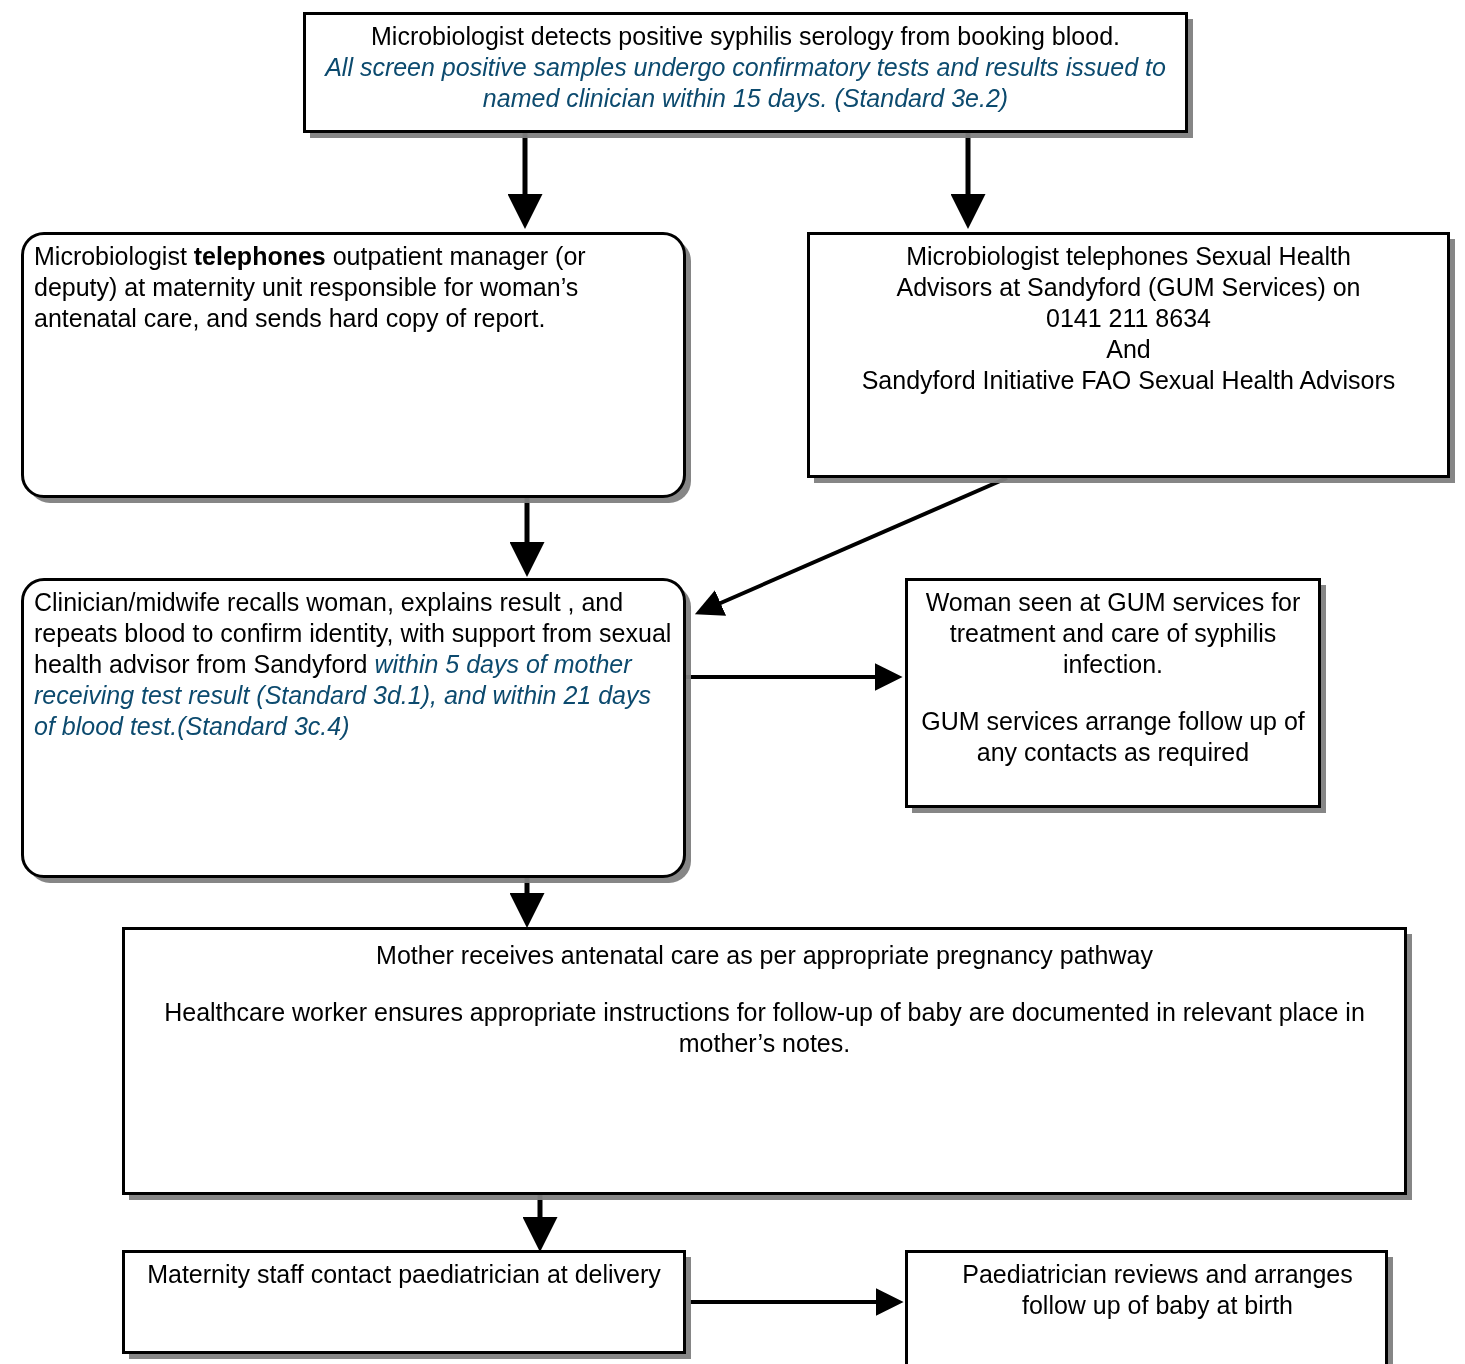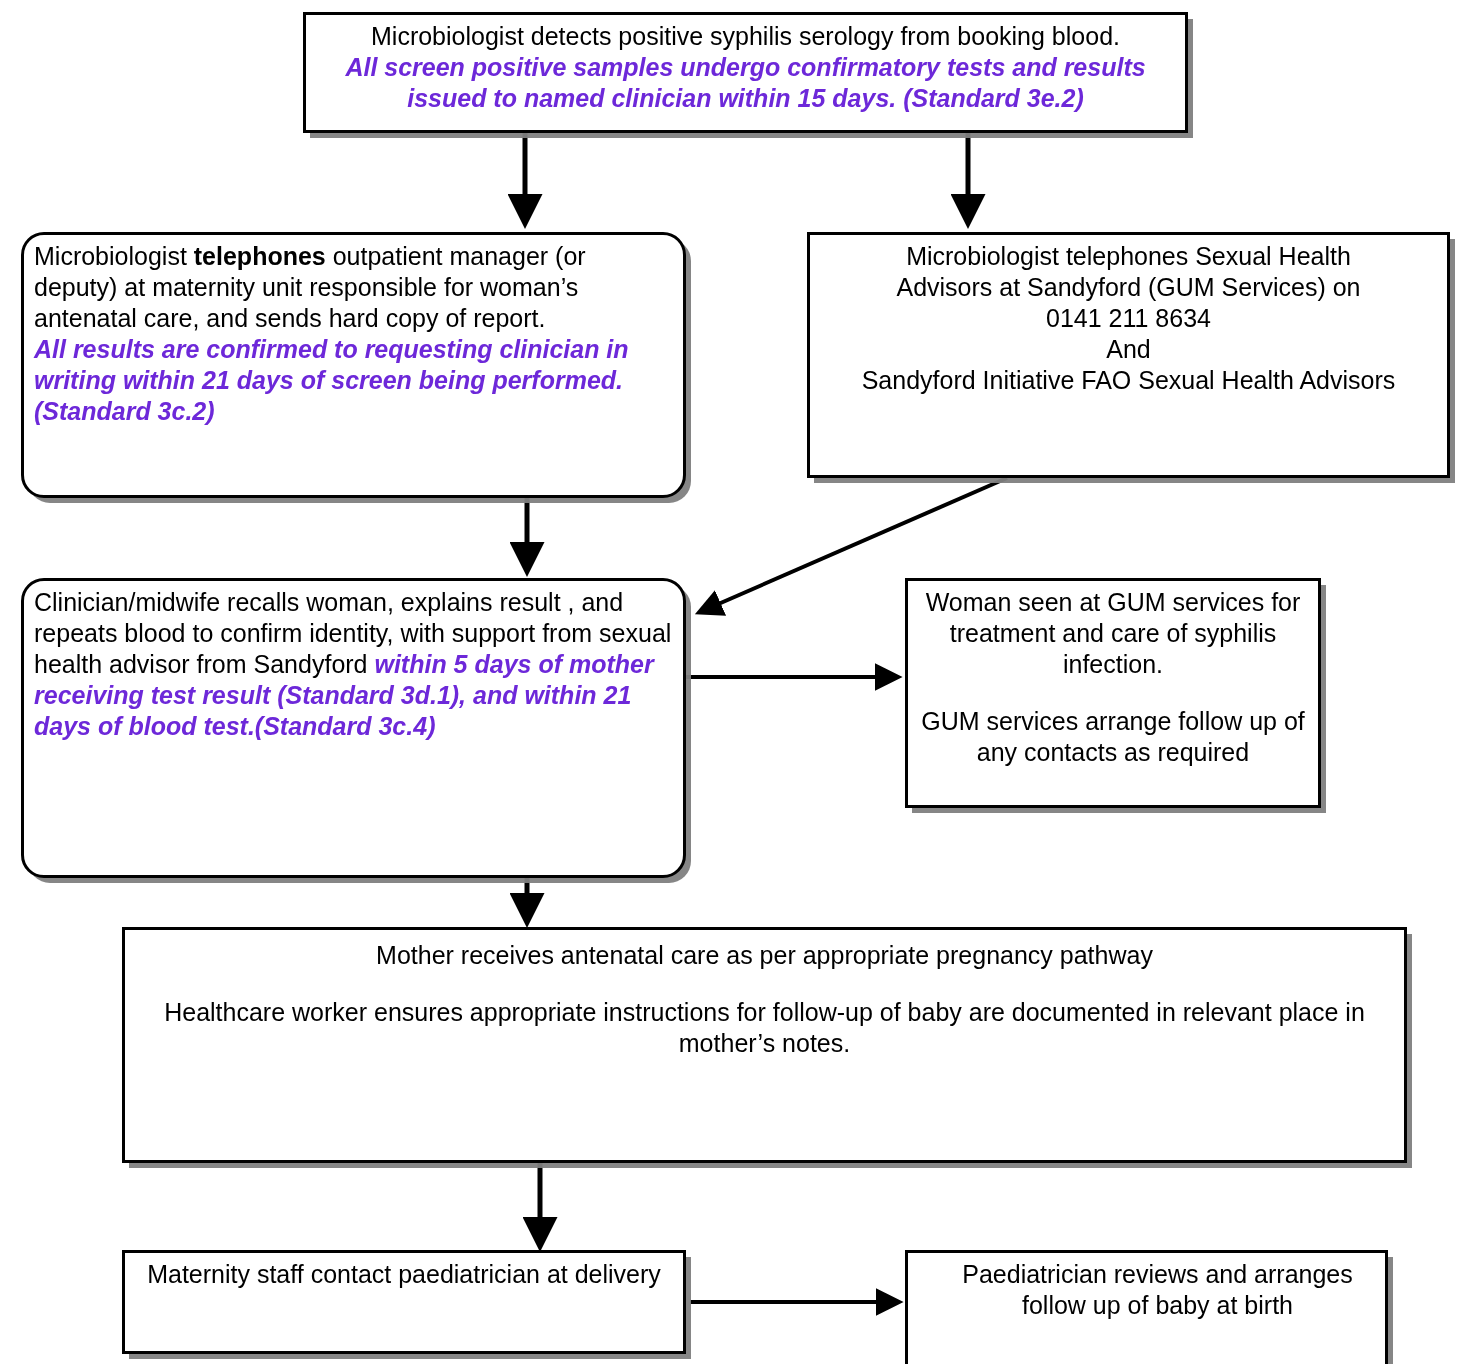--- a/index.html
+++ b/index.html
@@ -22,23 +22,22 @@
     border: 3px solid #000000;
     box-shadow: 6px 6px 0 -1px rgba(128,128,128,0.95);
     padding: 6px 10px;
     font-size: 25px;
     line-height: 1.24;
     color: #000000;
   }
   .t-center { text-align: center; }
   .t-left   { text-align: left; border-radius: 23px; }
   .red {
-    color: #6d28d9;
+    color: #0c4a6e;
     font-style: italic;
-    font-weight: bold;
   }
   .bold { font-weight: bold; }
   .blank-line { display: block; height: 26px; }
   svg.edges {
     position: absolute;
     left: 0; top: 0;
     width: 1465px;
     height: 1364px;
     pointer-events: none;
   }
@@ -74,21 +73,20 @@
 
   <div class="node t-center" style="left:303px; top:12px; width:885px; height:121px;">
     <div>Microbiologist detects positive syphilis serology from booking blood.</div>
     <div class="red">All screen positive samples undergo confirmatory tests and results issued to named clinician within 15 days.  (Standard 3e.2)</div>
   </div>
 
   <div class="node t-left" style="left:21px; top:232px; width:665px; height:266px;">
     <div>
       <span>Microbiologist </span><span class="bold">telephones</span><span> outpatient manager (or deputy) at maternity unit responsible for woman’s antenatal care, and sends hard copy of report.</span>
     </div>
-    <div class="red">All results are confirmed to requesting clinician in writing within 21 days of screen being performed. (Standard 3c.2)</div>
   </div>
 
   <div class="node t-center" style="left:807px; top:232px; width:643px; height:246px;">
     <div>Microbiologist telephones Sexual Health</div>
     <div>Advisors at Sandyford (GUM Services) on</div>
     <div>0141 211 8634</div>
     <div>And</div>
     <div>Sandyford Initiative FAO Sexual Health Advisors</div>
   </div>
 
@@ -97,21 +95,21 @@
       <span>Clinician/midwife recalls woman, explains result , and repeats blood to confirm identity, with support from sexual health advisor from Sandyford </span><span class="red">within 5 days of mother receiving test result (Standard 3d.1), and within 21 days of blood test.(Standard 3c.4)</span>
     </div>
   </div>
 
   <div class="node t-center" style="left:905px; top:578px; width:416px; height:230px;">
     <div>Woman seen at GUM services for treatment and care of syphilis infection.</div>
     <span class="blank-line"></span>
     <div>GUM services arrange follow up of any contacts as required</div>
   </div>
 
-  <div class="node t-center" style="left:122px; top:927px; width:1285px; height:236px; padding-top:10px;">
+  <div class="node t-center" style="left:122px; top:927px; width:1285px; height:268px; padding-top:10px;">
     <div>Mother receives antenatal care as per appropriate pregnancy pathway</div>
     <span class="blank-line"></span>
     <div>Healthcare worker ensures appropriate instructions for follow-up of baby are documented in relevant place in mother’s notes.</div>
   </div>
 
   <div class="node t-center" style="left:122px; top:1250px; width:564px; height:104px;">
     <div>Maternity staff contact paediatrician at delivery</div>
   </div>
 
   <div class="node t-center" style="left:905px; top:1250px; width:483px; height:121px;padding-left:32px;">

